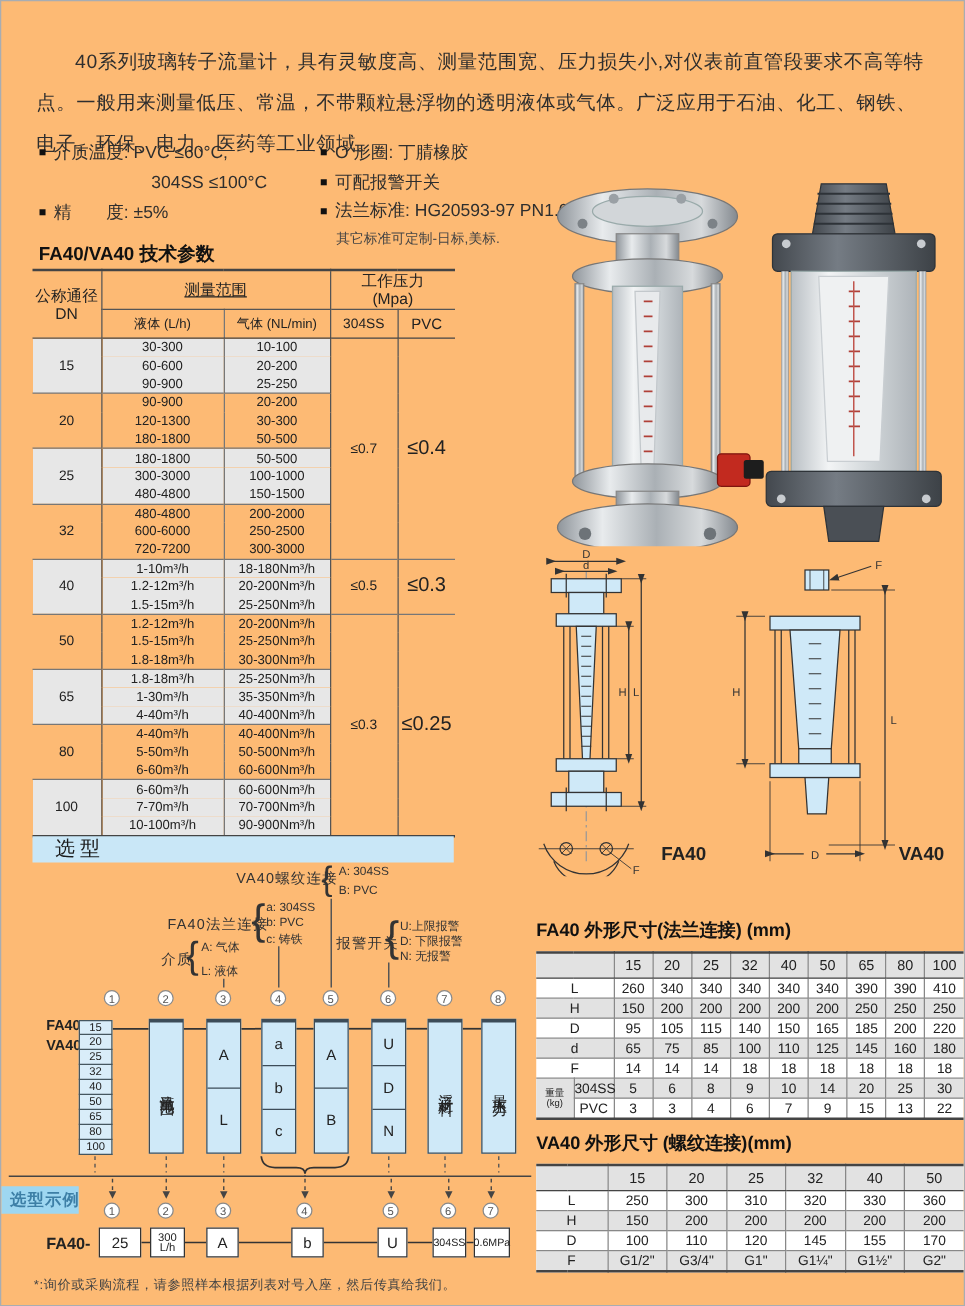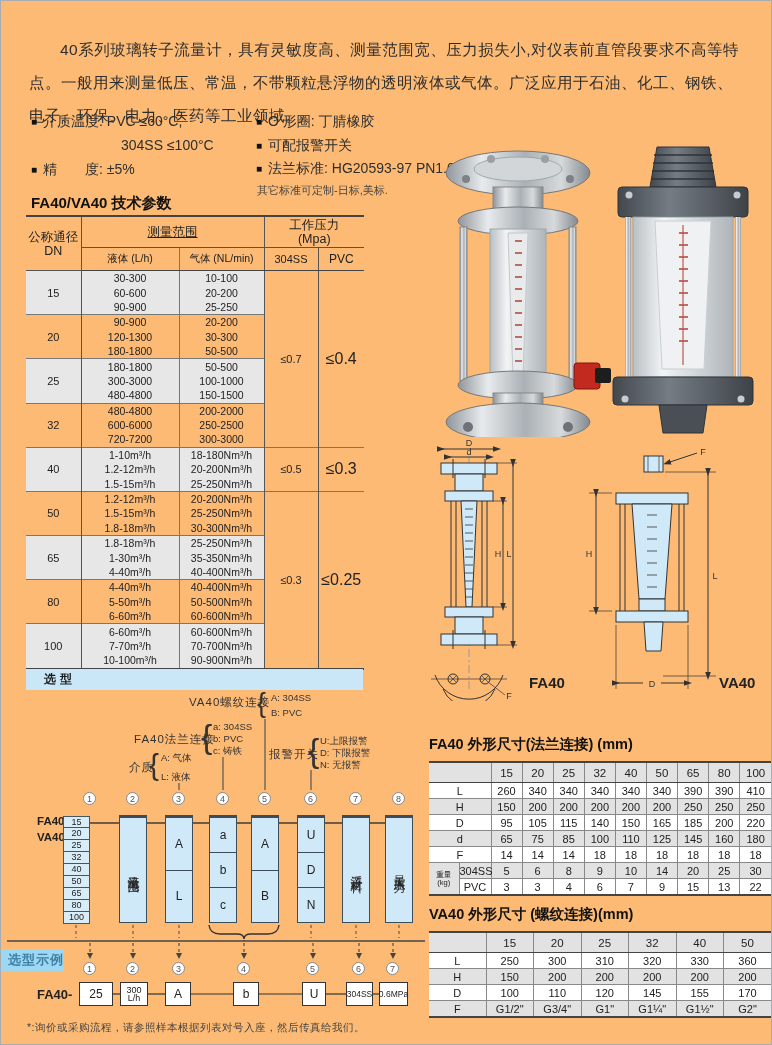--- a/index.html
+++ b/index.html
@@ -21,21 +21,21 @@
   .params .c-dn{border-right:1px solid #555;font-size:11px;}
   .params .c-liq{border-right:1px solid #777;font-size:10.5px;margin-left:16px;}
   .params .c-gas{border-right:1px solid #555;font-size:10.5px;}
   .params .c-ss{border-right:1px solid #555;font-size:11px;}
   .params tbody td{height:14.4px;line-height:14px;}
   .params tr.shade .c-dn,.params tr.shade .c-liq,.params tr.shade .c-gas{background:#e7e7e7;}
   .params tr.gstart td{border-top:1px solid #777;}
   .params .hdr-dn{border-right:1px solid #555;}
   .params .hdr-mr{border-right:1px solid #555;text-decoration:underline;}
   
-  .sel-bar{position:absolute;left:25px;top:668px;width:337px;height:21px;background:#c9e7f7;font-size:12px;font-weight:bold;line-height:21px;padding-left:18px;box-sizing:border-box;letter-spacing:4px;color:#1b1b1b;}
+  .sel-bar{position:absolute;left:25px;top:668px;width:337px;height:21px;background:#c9e7f7;font-size:16px;font-weight:normal;line-height:21px;padding-left:18px;box-sizing:border-box;letter-spacing:4px;color:#1b1b1b;}
   
   .selwrap{position:absolute;left:0;top:690px;width:440px;height:350px;}
   .sel-svg{position:absolute;left:0;top:0;}
   .ann-label{position:absolute;font-size:11.5px;color:#333;white-space:nowrap;letter-spacing:1px;}
   .ann-opt{position:absolute;font-size:9.5px;color:#333;white-space:nowrap;}
   .brace{position:absolute;color:#333;font-weight:100;line-height:1;}
   .circ{position:absolute;width:13px;height:13px;border:1px solid #8a8a8a;border-radius:50%;font-size:9px;line-height:13px;text-align:center;color:#555;background:#fff;box-sizing:border-box;}
   .prefix{position:absolute;font-size:11.5px;font-weight:bold;color:#222;}
   .dn-stack{position:absolute;left:62px;top:125px;width:27px;}
   .dncell{box-sizing:border-box;width:27px;height:12px;background:#d9edf9;border:1px solid #45565f;border-top:none;font-size:9px;line-height:10px;text-align:center;color:#222;}
@@ -70,21 +70,21 @@
 <div class="page">
 
   <p class="intro">40系列玻璃转子流量计，具有灵敏度高、测量范围宽、压力损失小,对仪表前直管段要求不高等特点。一般用来测量低压、常温，不带颗粒悬浮物的透明液体或气体。广泛应用于石油、化工、钢铁、电子、环保、电力、医药等工业领域。</p>
 
   <div class="spec" style="left:30px;top:112px"><span class="b">■</span><span>介质温度: PVC ≤60°C,</span></div>
   <div class="spec" style="left:120px;top:136px"><span>304SS ≤100°C</span></div>
   <div class="spec" style="left:30px;top:160px"><span class="b">■</span><span>精　　度: ±5%</span></div>
   <div class="spec" style="left:255px;top:112px"><span class="b">■</span><span>O 形圈: 丁腈橡胶</span></div>
   <div class="spec" style="left:255px;top:136px"><span class="b">■</span><span>可配报警开关</span></div>
   <div class="spec" style="left:255px;top:159px"><span class="b">■</span><span>法兰标准: HG20593-97 PN1.0</span></div>
-  <div class="spec-note" style="left:256px;top:182px">其它标准可定制-日标,美标.</div>
+  <div class="spec-note" style="left:268px;top:182px">其它标准可定制-日标,美标.</div>
 
   <div class="sec-title" style="left:30px;top:193px">FA40/VA40 技术参数</div>
   <table class="params">
     <colgroup>
         <col style="width:55px">
         <col style="width:98px">
         <col style="width:85px">
         <col style="width:54px">
         <col style="width:46px">
       </colgroup>

